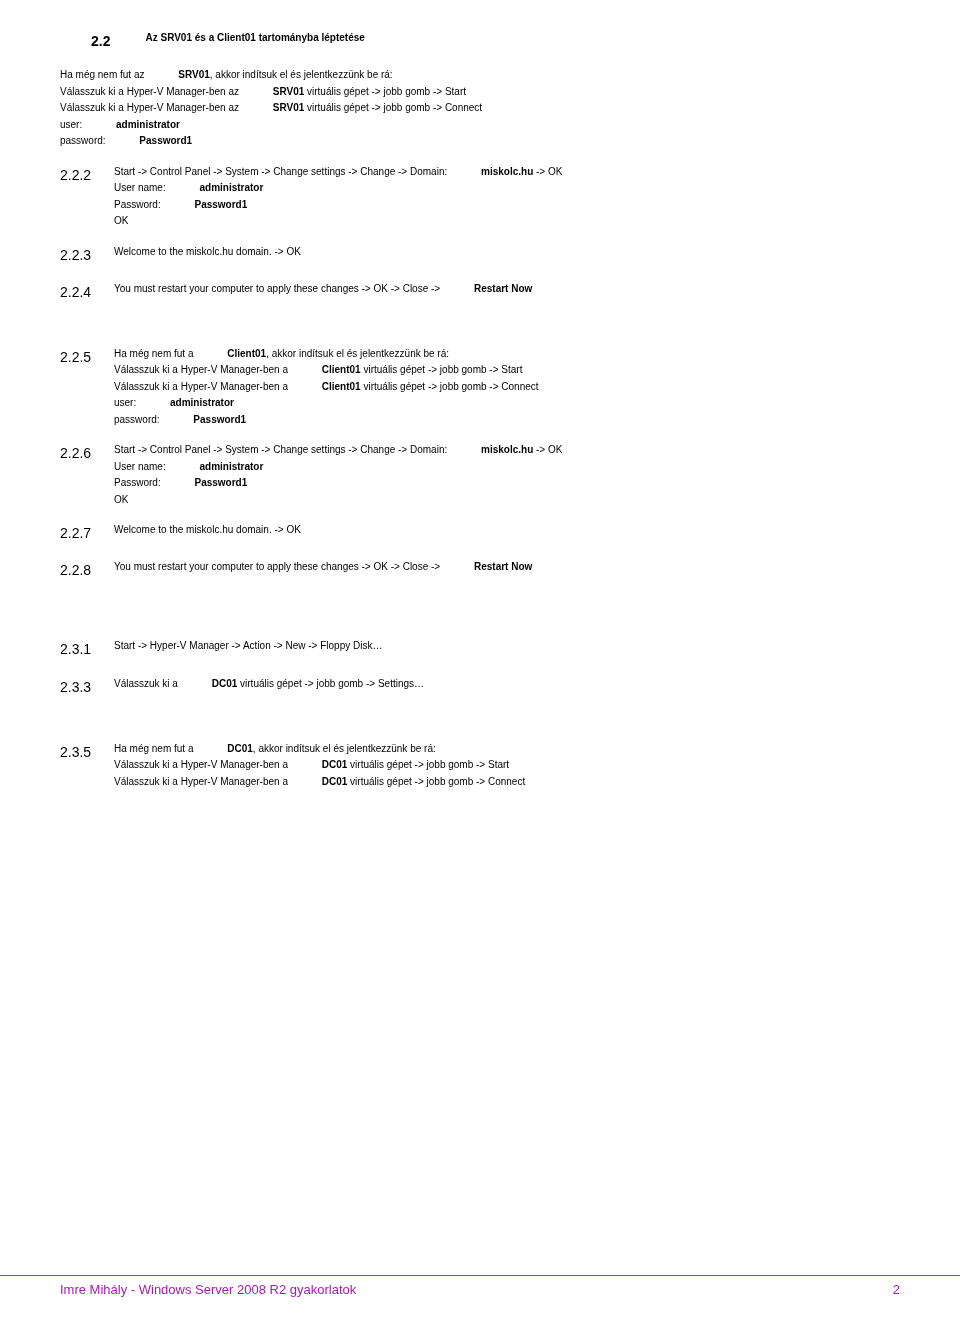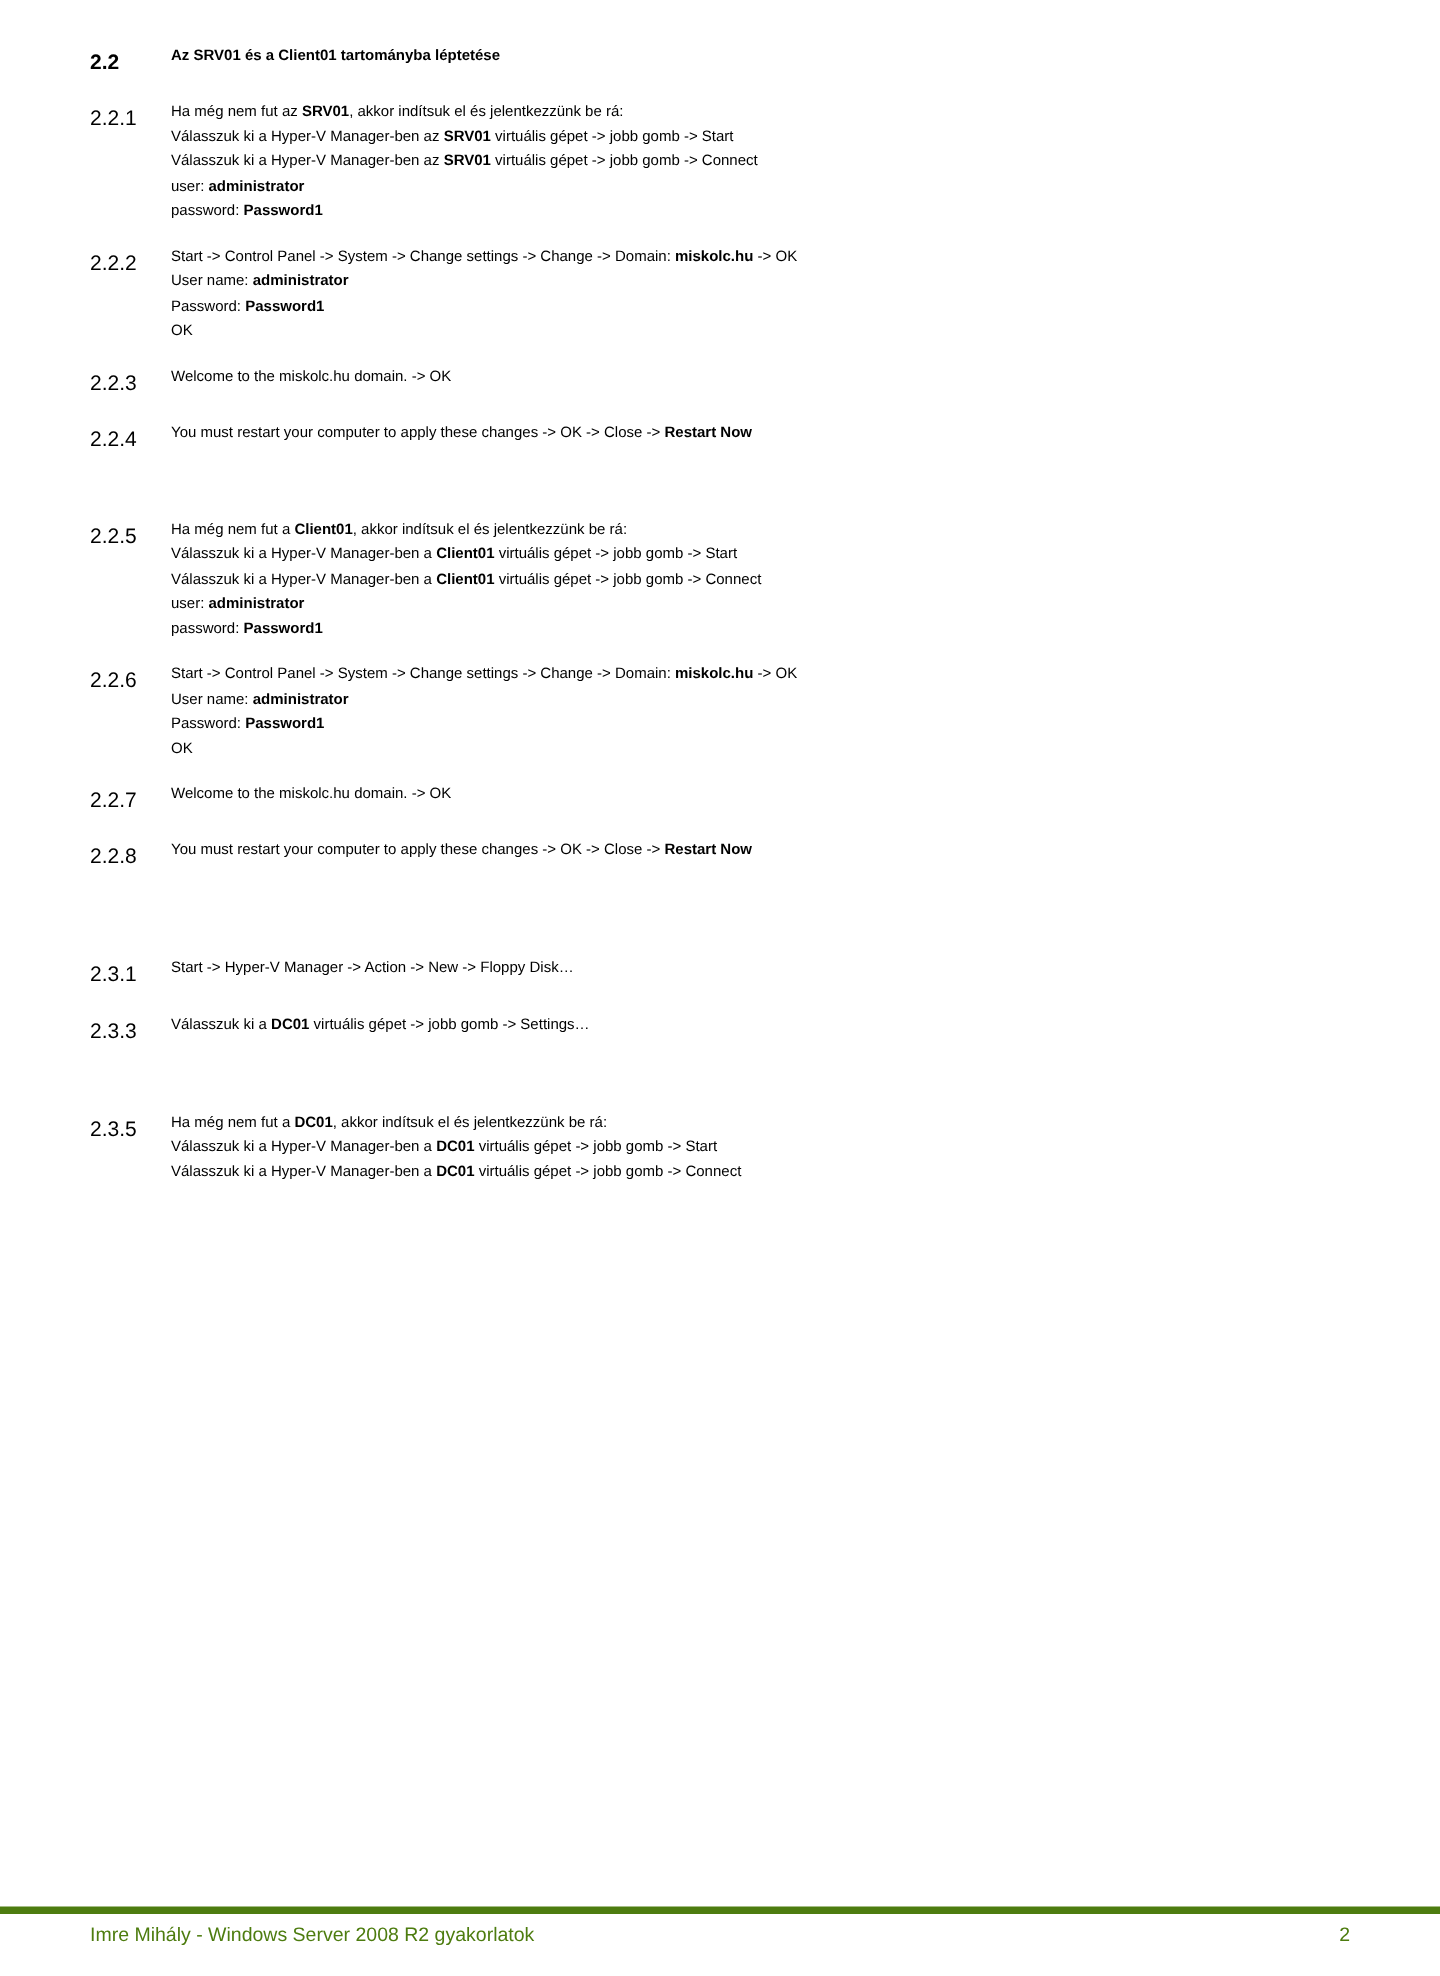--- a/index.html
+++ b/index.html
@@ -8,35 +8,36 @@
       font-size: 14px;
       color: #000;
       background: #fff;
       width: 960px;
       min-height: 1317px;
       padding: 30px 60px 60px 60px;
       position: relative;
     }
     b, strong {
       font-weight: bold;
+      margin-left: 31px;
     }
     .subsection {
       margin-bottom: 14px;
     }
     .footer {
       position: absolute;
       bottom: 20px;
       left: 0;
       right: 0;
       display: flex;
       justify-content: space-between;
       padding: 0 60px;
       font-size: 13px;
-      color: #4d7c0f;
-      border-top: 5px solid #4d7c0f;
+      color: #a21caf;
+      border-top: 1px solid #4d7c0f;
       padding-top: 6px;
     }
     .row {
       display: flex;
       gap: 4px;
       line-height: 1.65;
     }
     .num-col {
       min-width: 50px;
       font-size: 14px;
@@ -53,21 +54,20 @@
 <body>
 
 <div>
 
   <div class="row subsection">
     <span class="num-col"><strong>2.2</strong></span>
     <span class="text-col"><strong>Az SRV01 és a Client01 tartományba léptetése</strong></span>
   </div>
 
   <div class="row subsection">
-    <span class="num-col">2.2.1</span>
     <span class="text-col">
       Ha még nem fut az <strong>SRV01</strong>, akkor indítsuk el és jelentkezzünk be rá:<br>
       Válasszuk ki a Hyper-V Manager-ben az <strong>SRV01</strong> virtuális gépet -&gt; jobb gomb -&gt; Start<br>
       Válasszuk ki a Hyper-V Manager-ben az <strong>SRV01</strong> virtuális gépet -&gt; jobb gomb -&gt; Connect<br>
       user: <strong>administrator</strong><br>
       password: <strong>Password1</strong>
     </span>
   </div>
 
   <div class="row subsection">

